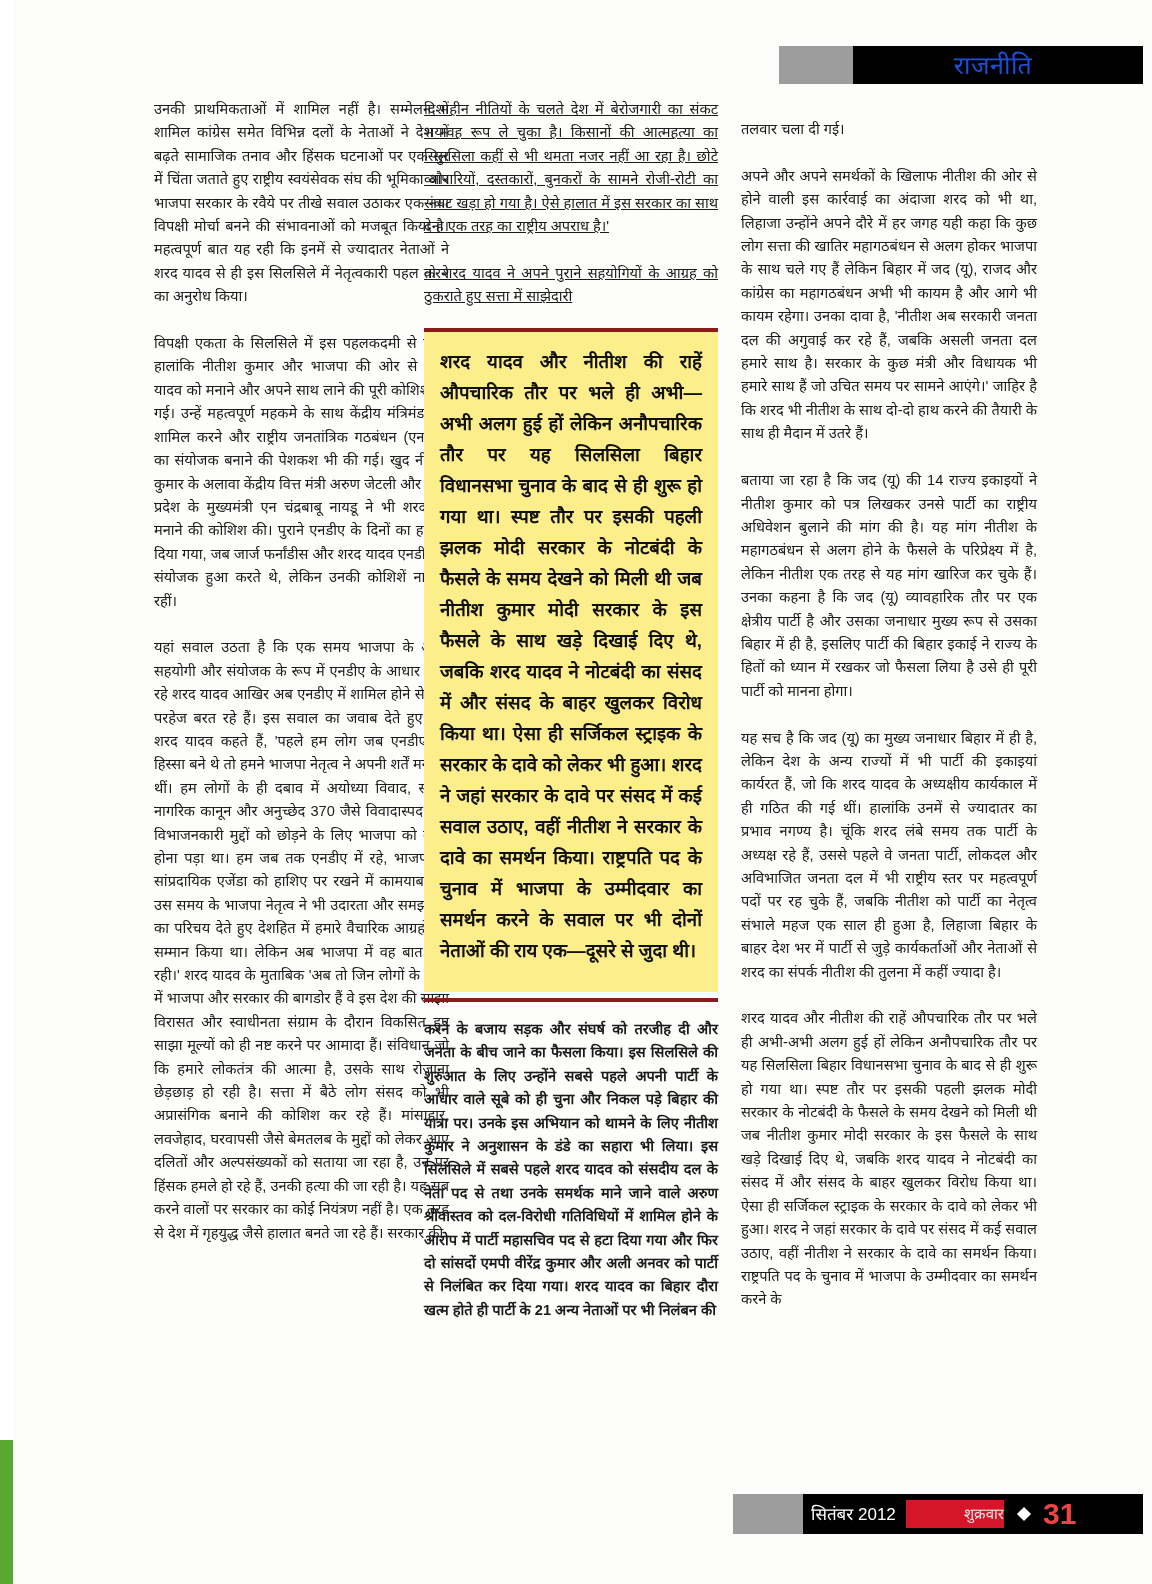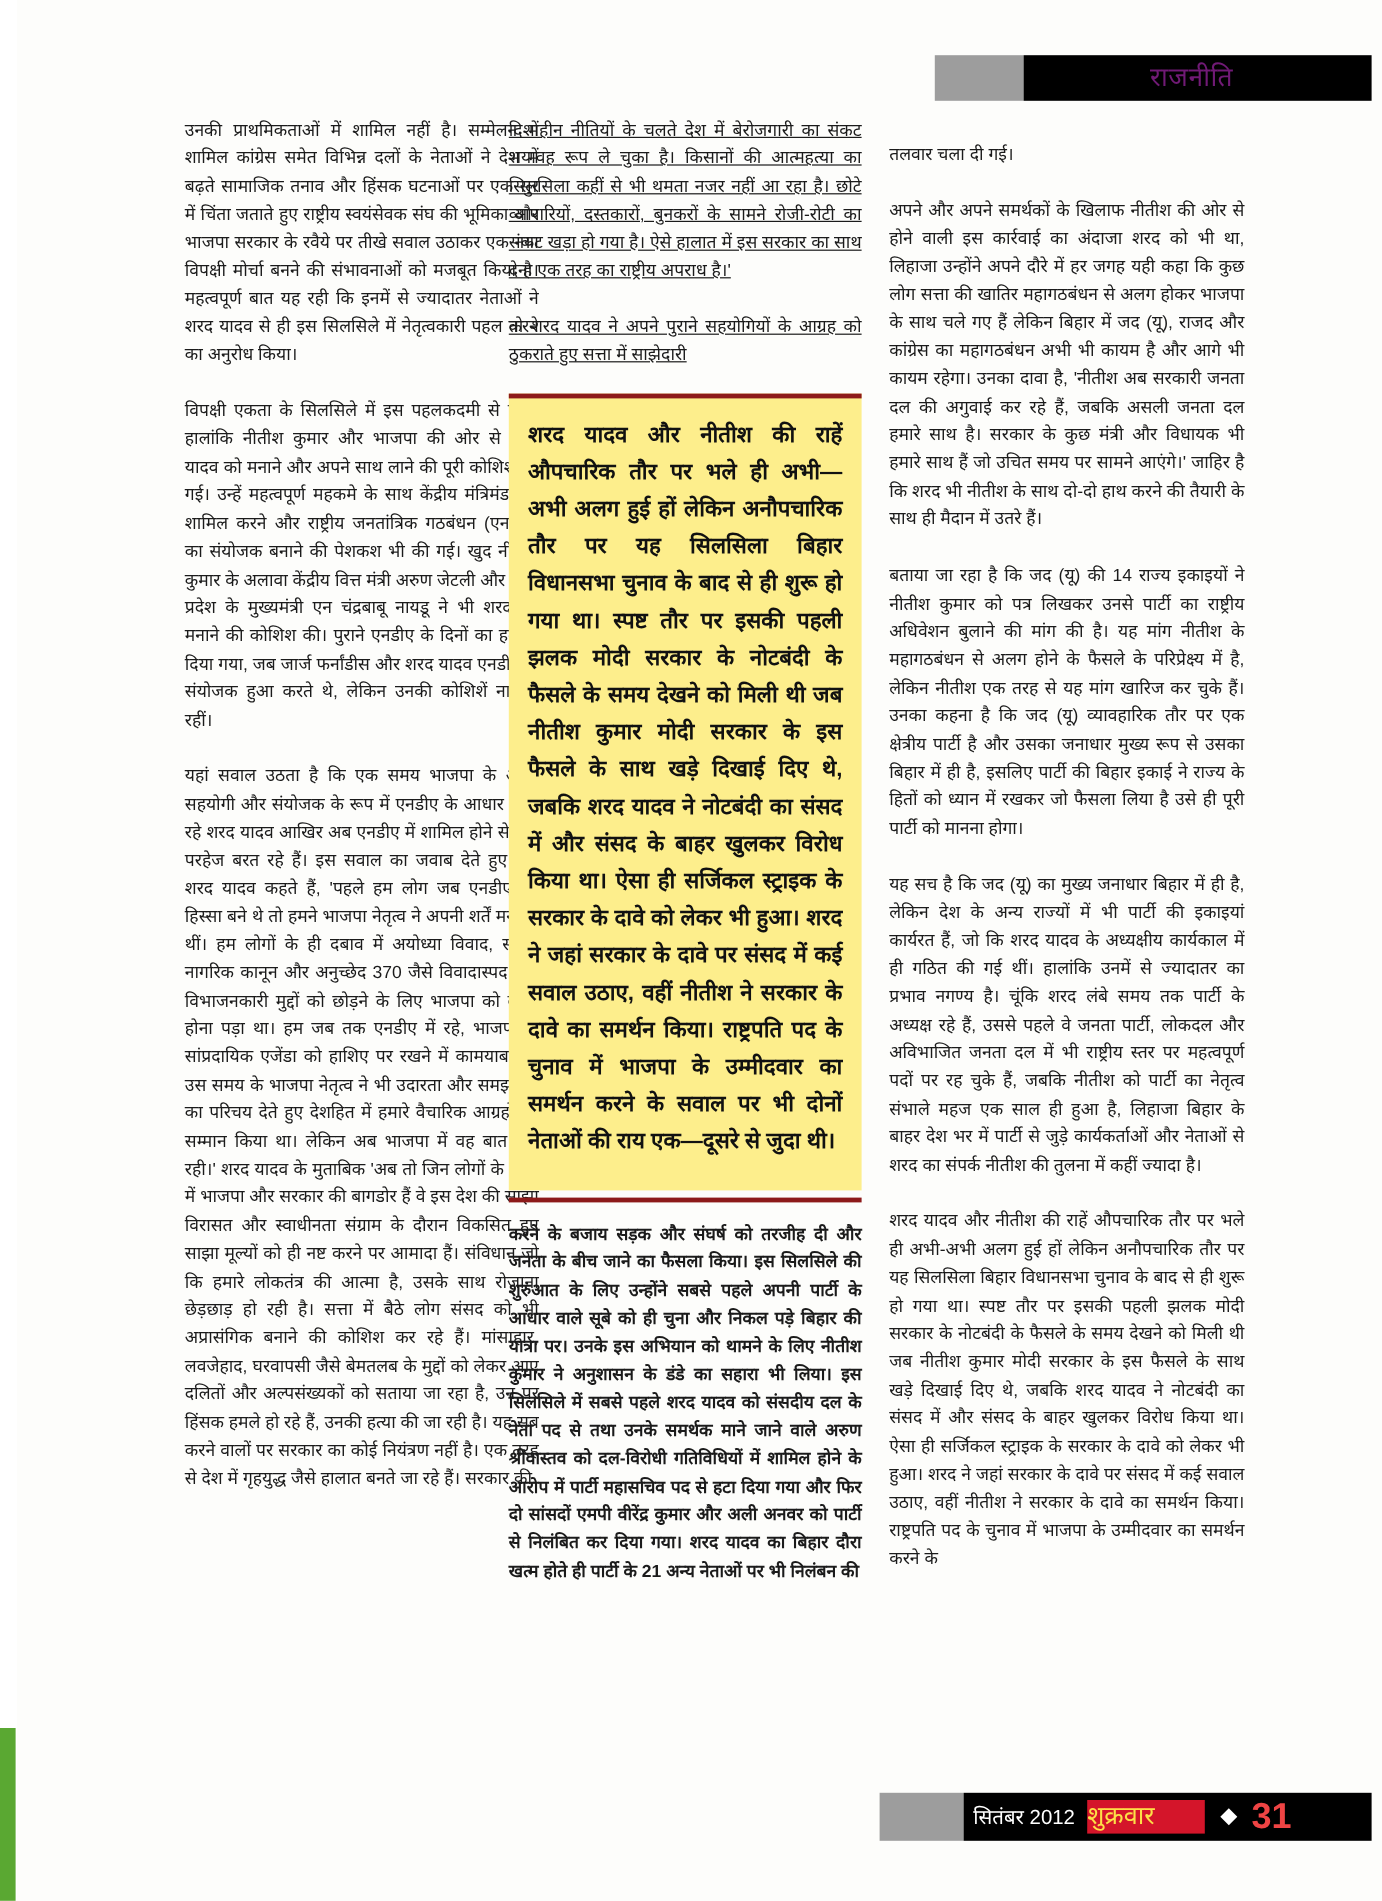--- a/index.html
+++ b/index.html
@@ -28,21 +28,21 @@
     position:absolute;left:779px;top:46px;width:364px;height:38px;
   }
   .header-grey{
     position:absolute;left:0;top:0;width:74px;height:38px;background:#9d9d9d;
   }
   .header-black{
     position:absolute;left:74px;top:0;width:290px;height:38px;background:#000000;
   }
   .header-title{
     position:absolute;left:74px;top:0;width:280px;height:38px;
-    color:#701a75;font-size:22px;line-height:38px;text-align:center;
+    color:#1d4ed8;font-size:25px;line-height:38px;text-align:center;
     font-family:"Liberation Sans", sans-serif;font-weight:normal;
     letter-spacing:.5px;
   }
   
   .col{
     position:absolute;top:98px;
     font-size:14.6px;
     line-height:23.4px;
     color:#1b1b1b;
     text-align:justify;
@@ -74,21 +74,21 @@
   
   .footer-wrap{position:absolute;left:733px;top:1494px;width:410px;height:40px;}
   .f-grey{position:absolute;left:0;top:0;width:70px;height:40px;background:#9d9d9d;}
   .f-black{position:absolute;left:70px;top:0;width:340px;height:40px;background:#000000;}
   .f-month{
     position:absolute;left:78px;top:0;height:40px;line-height:42px;
     color:#ffffff;font-size:17px;
   }
   .f-brand{
     position:absolute;left:173px;top:6px;width:98px;height:28px;
-    background:#d4152a;color:#fde047;font-size:21px;line-height:28px;text-align:left;
+    background:#d4152a;color:#e5e5e5;font-size:15px;line-height:28px;text-align:right;
   }
   .f-diamond{
     position:absolute;left:286px;top:15px;width:10px;height:10px;background:#ffffff;
     transform:rotate(45deg);
   }
   .f-page{
     position:absolute;left:310px;top:0;height:40px;line-height:40px;
     color:#ef4444;font-size:30px;font-weight:bold;
   }
 </style>

